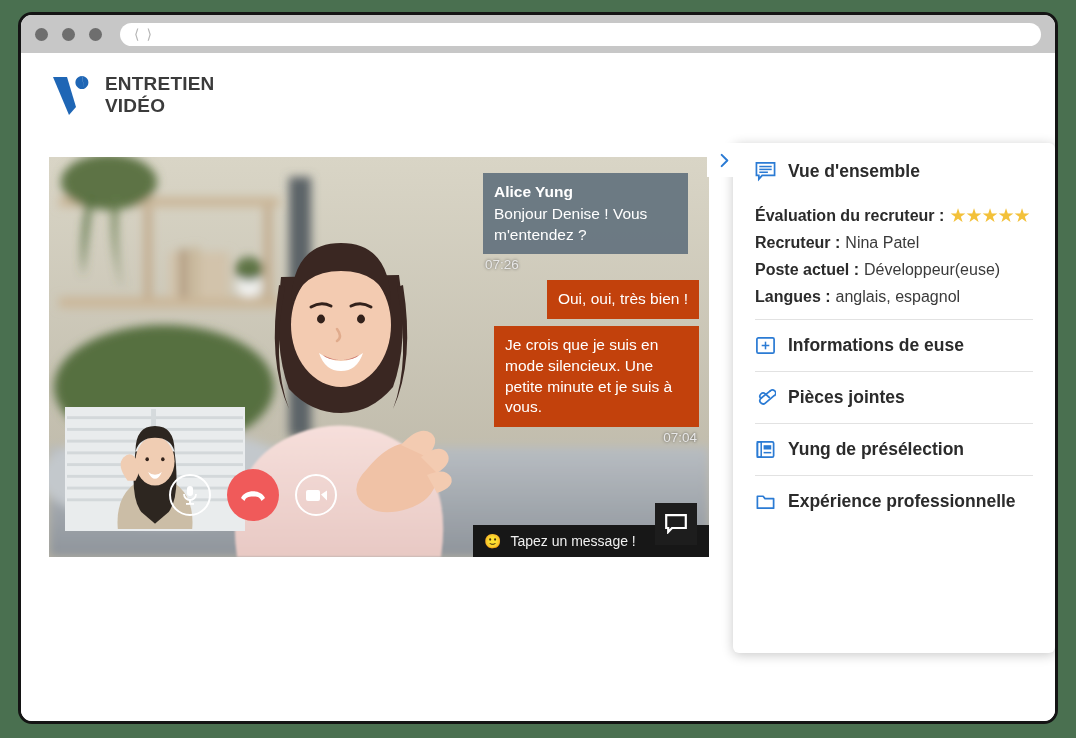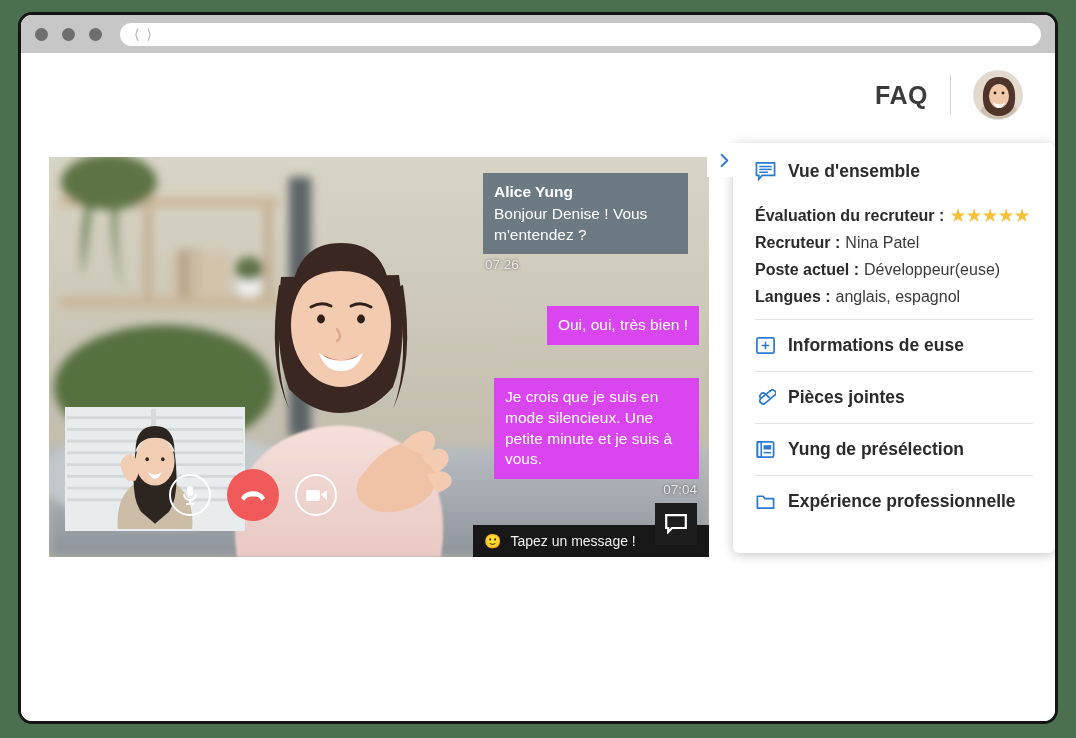--- a/index.html
+++ b/index.html
@@ -149,21 +149,21 @@
   .msg-row { display: flex; flex-direction: column; }
   .msg-row.incoming { align-items: flex-start; }
   .msg-row.outgoing { align-items: flex-end; }
   .bubble {
     max-width: 205px;
     padding: 9px 11px;
     font-size: 15.5px; line-height: 1.34;
     color: #ffffff;
   }
   .bubble.in { background: rgba(96,112,124,.9); }
-  .bubble.out { background: #d946ef; margin-top: 26px; }
+  .bubble.out { background: #c2410c; }
   .sender { font-weight: bold; display: block; margin-bottom: 1px; }
   .timestamp {
     font-size: 13.5px; color: #e8e8e8; padding: 3px 2px 8px 2px;
     text-shadow: 0 0 3px rgba(0,0,0,.6);
   }
   .ts-left { align-self: flex-start; }
   .ts-right { align-self: flex-end; margin-left: 16px; }
   .gap { height: 7px; }
 
   #chat-input-bar {
@@ -181,21 +181,21 @@
     width: 42px; height: 42px;
     background: #1d1d1d;
     display: flex; align-items: center; justify-content: center;
     cursor: pointer;
   }
 
   
   #info-panel {
     position: absolute;
     left: 712px; top: 6px;
-    width: 322px; height: 410px;
+    width: 322px; height: 510px;
     background: #ffffff;
     border-radius: 6px;
     box-shadow: 0 2px 12px rgba(0,0,0,.22);
     padding: 18px 22px 0 22px;
   }
   #panel-collapse-tab {
     position: absolute; left: 0; top: 0;
     width: 34px; height: 34px;
     background: #ffffff;
     transform: translateX(-26px);
@@ -235,33 +235,28 @@
     <div class="dot"></div>
     <div class="dot"></div>
     <div id="url-bar">
       <span class="navchev">⟨</span>
       <span class="navchev">⟩</span>
       <span></span>
     </div>
   </div>
 
   <div id="site-header">
-    <div id="header-right">
-      <a id="faq-link" href="#">FAQ</a>
-      <div id="header-divider"></div>
-      <div id="avatar">
-        <svg viewBox="0 0 50 50" width="50" height="50">
-          <rect width="50" height="50" fill="#e3d9cd"></rect>
-          <ellipse cx="25" cy="44" rx="19" ry="15" fill="#cdbfae"></ellipse>
-          <path d="M9 22 q2 -16 16 -16 q14 0 16 16 q1 13 -4 18 q-5 5 -12 5 q-7 0 -12 -5 q-5 -5 -4 -18z" fill="#4e342a"></path>
-          <ellipse cx="25" cy="25" rx="10" ry="12" fill="#f0c9ab"></ellipse>
-          <path d="M19 31 q6 5 12 0 q-2 6 -6 6 q-4 0 -6 -6z" fill="#fff"></path>
-          <circle cx="21" cy="22" r="1.4" fill="#33231c"></circle>
-          <circle cx="29" cy="22" r="1.4" fill="#33231c"></circle>
-        </svg>
+    <div id="brand">
+      <svg id="brand-logo" viewBox="0 0 40 44">
+        <path d="M2 4 L16 4 L25 34 L18 42 Z" fill="#1f66b5"></path>
+        <path d="M31 3 a6.5 6.5 0 1 1 -0.2 0 L33.5 17 Z" fill="#1f66b5"></path>
+      </svg>
+      <div id="brand-name">
+        <div>ENTRETIEN</div>
+        <div>VIDÉO</div>
       </div>
     </div>
   </div>
 
 
   <div id="content">
 
     <div id="video-stage">
       <svg id="bg-scene" viewBox="0 0 660 400" preserveAspectRatio="xMidYMid slice">
         <defs>

